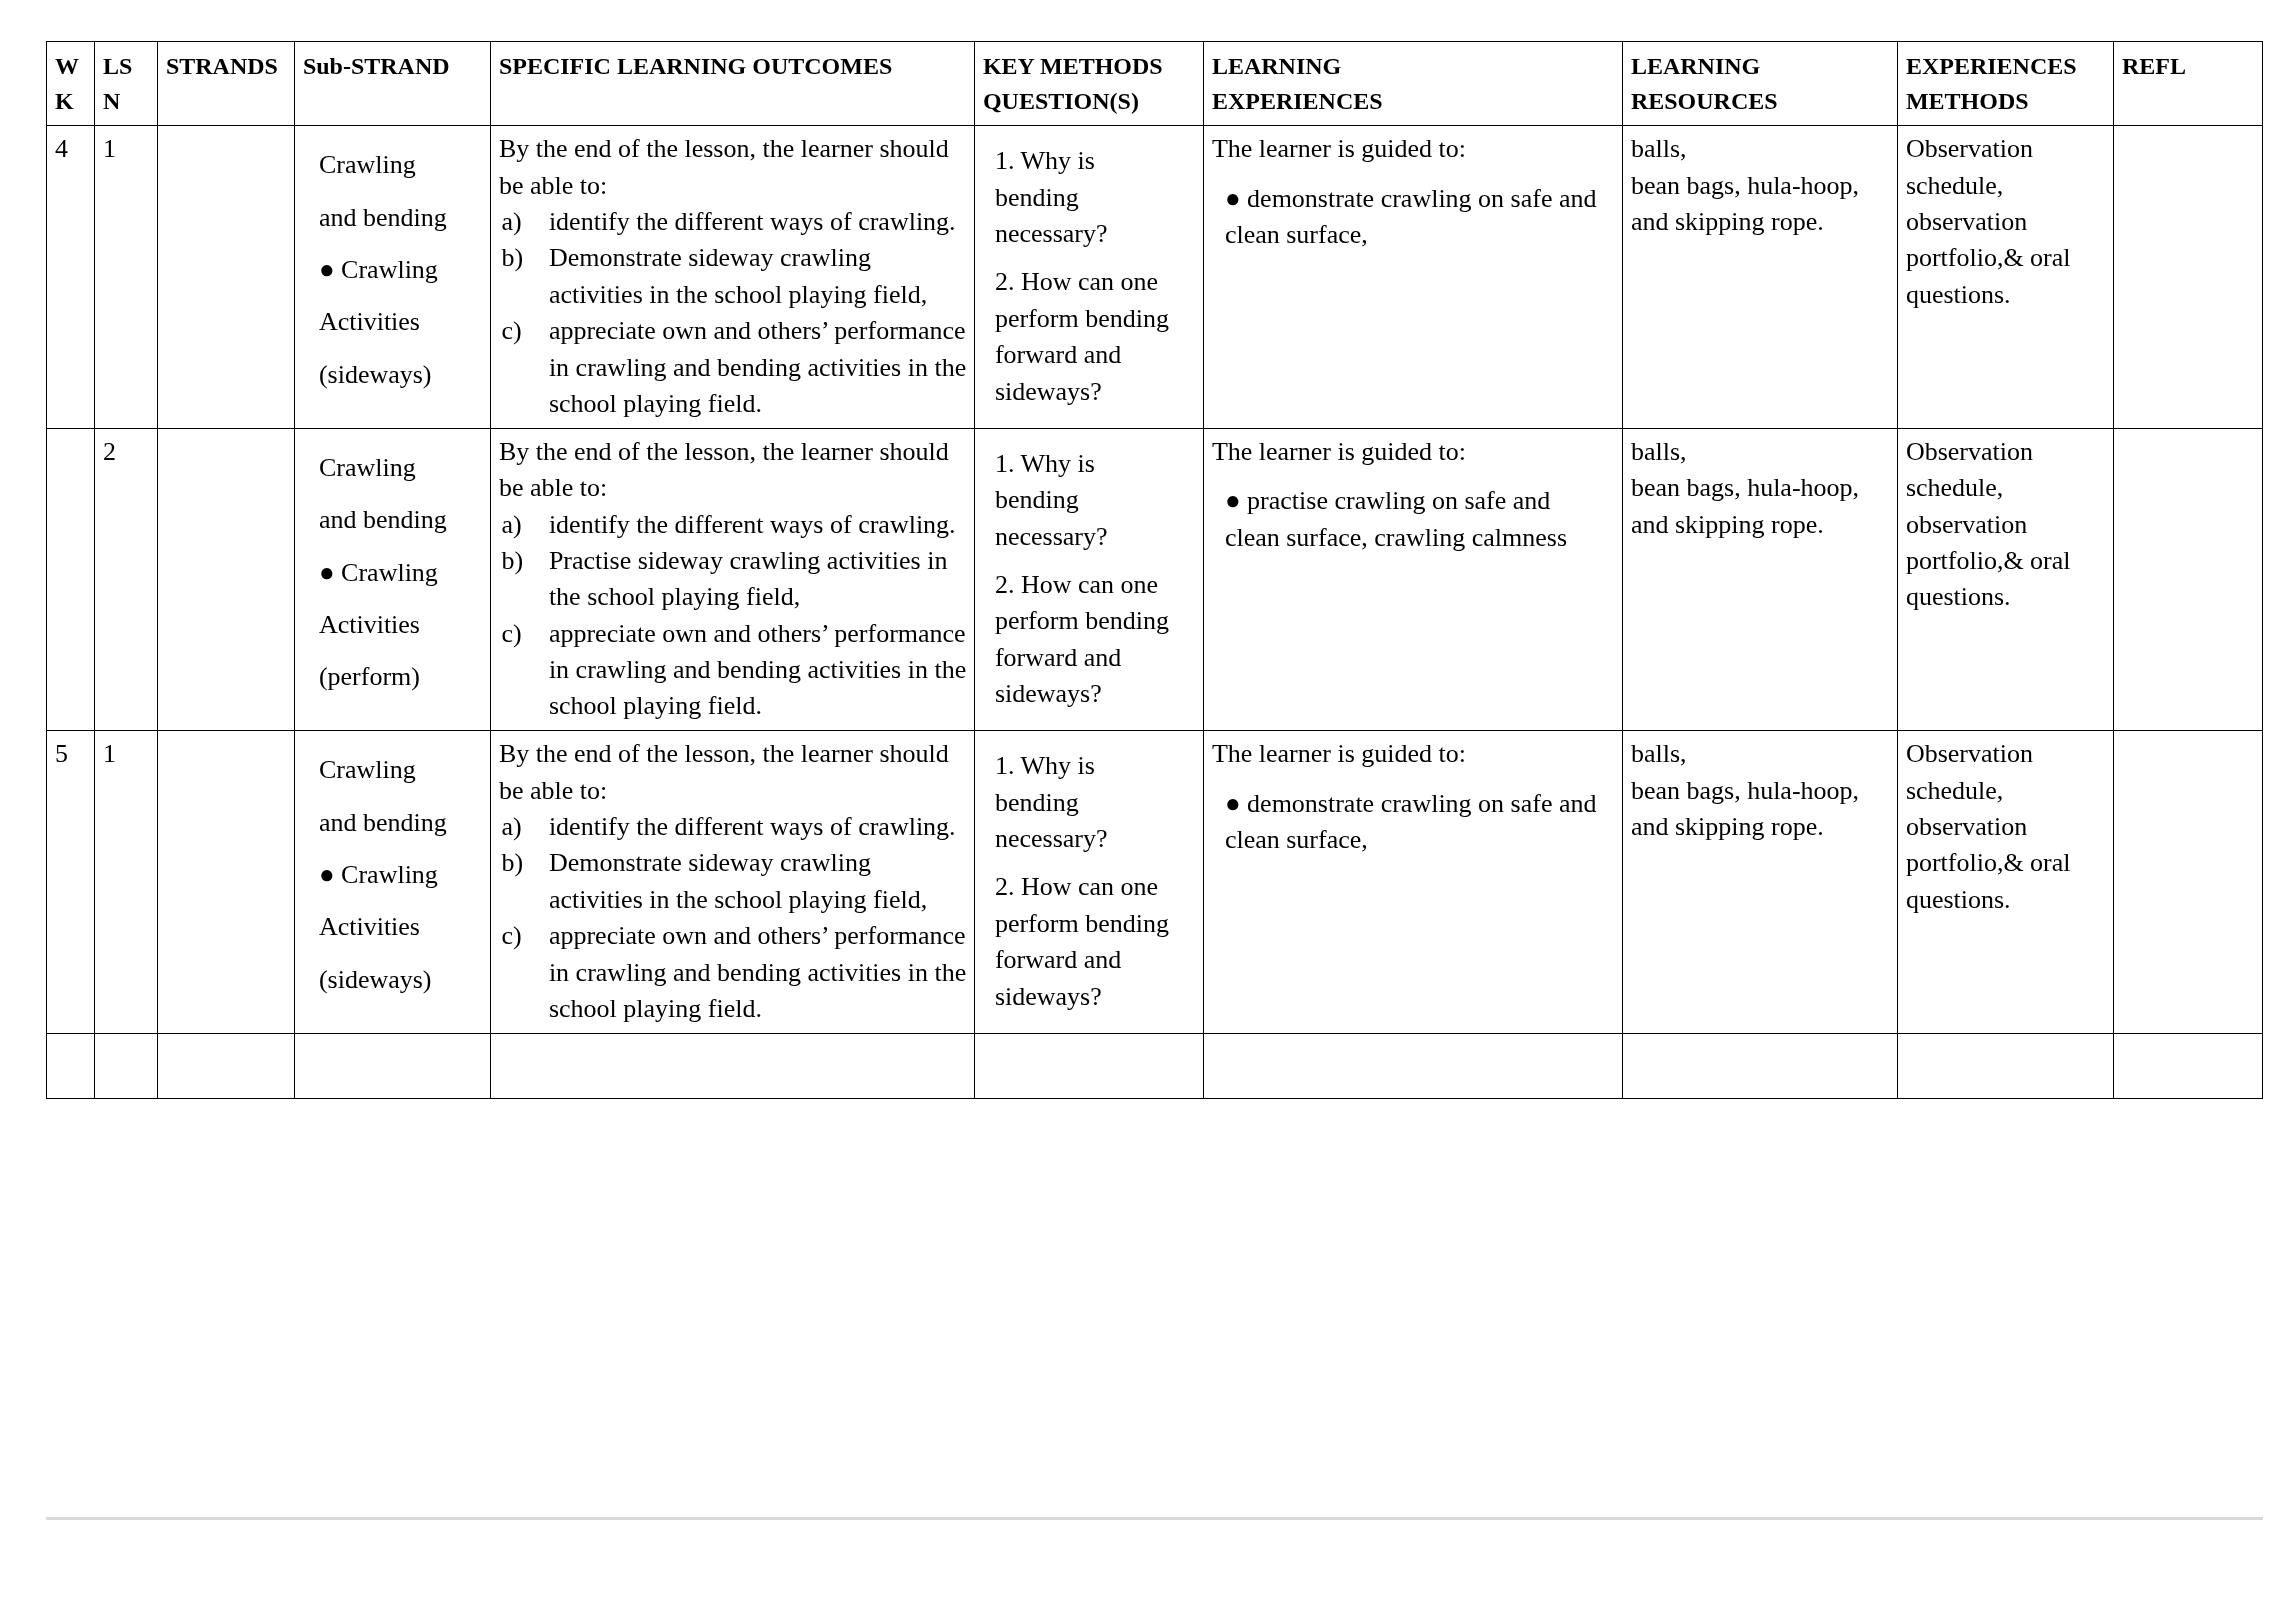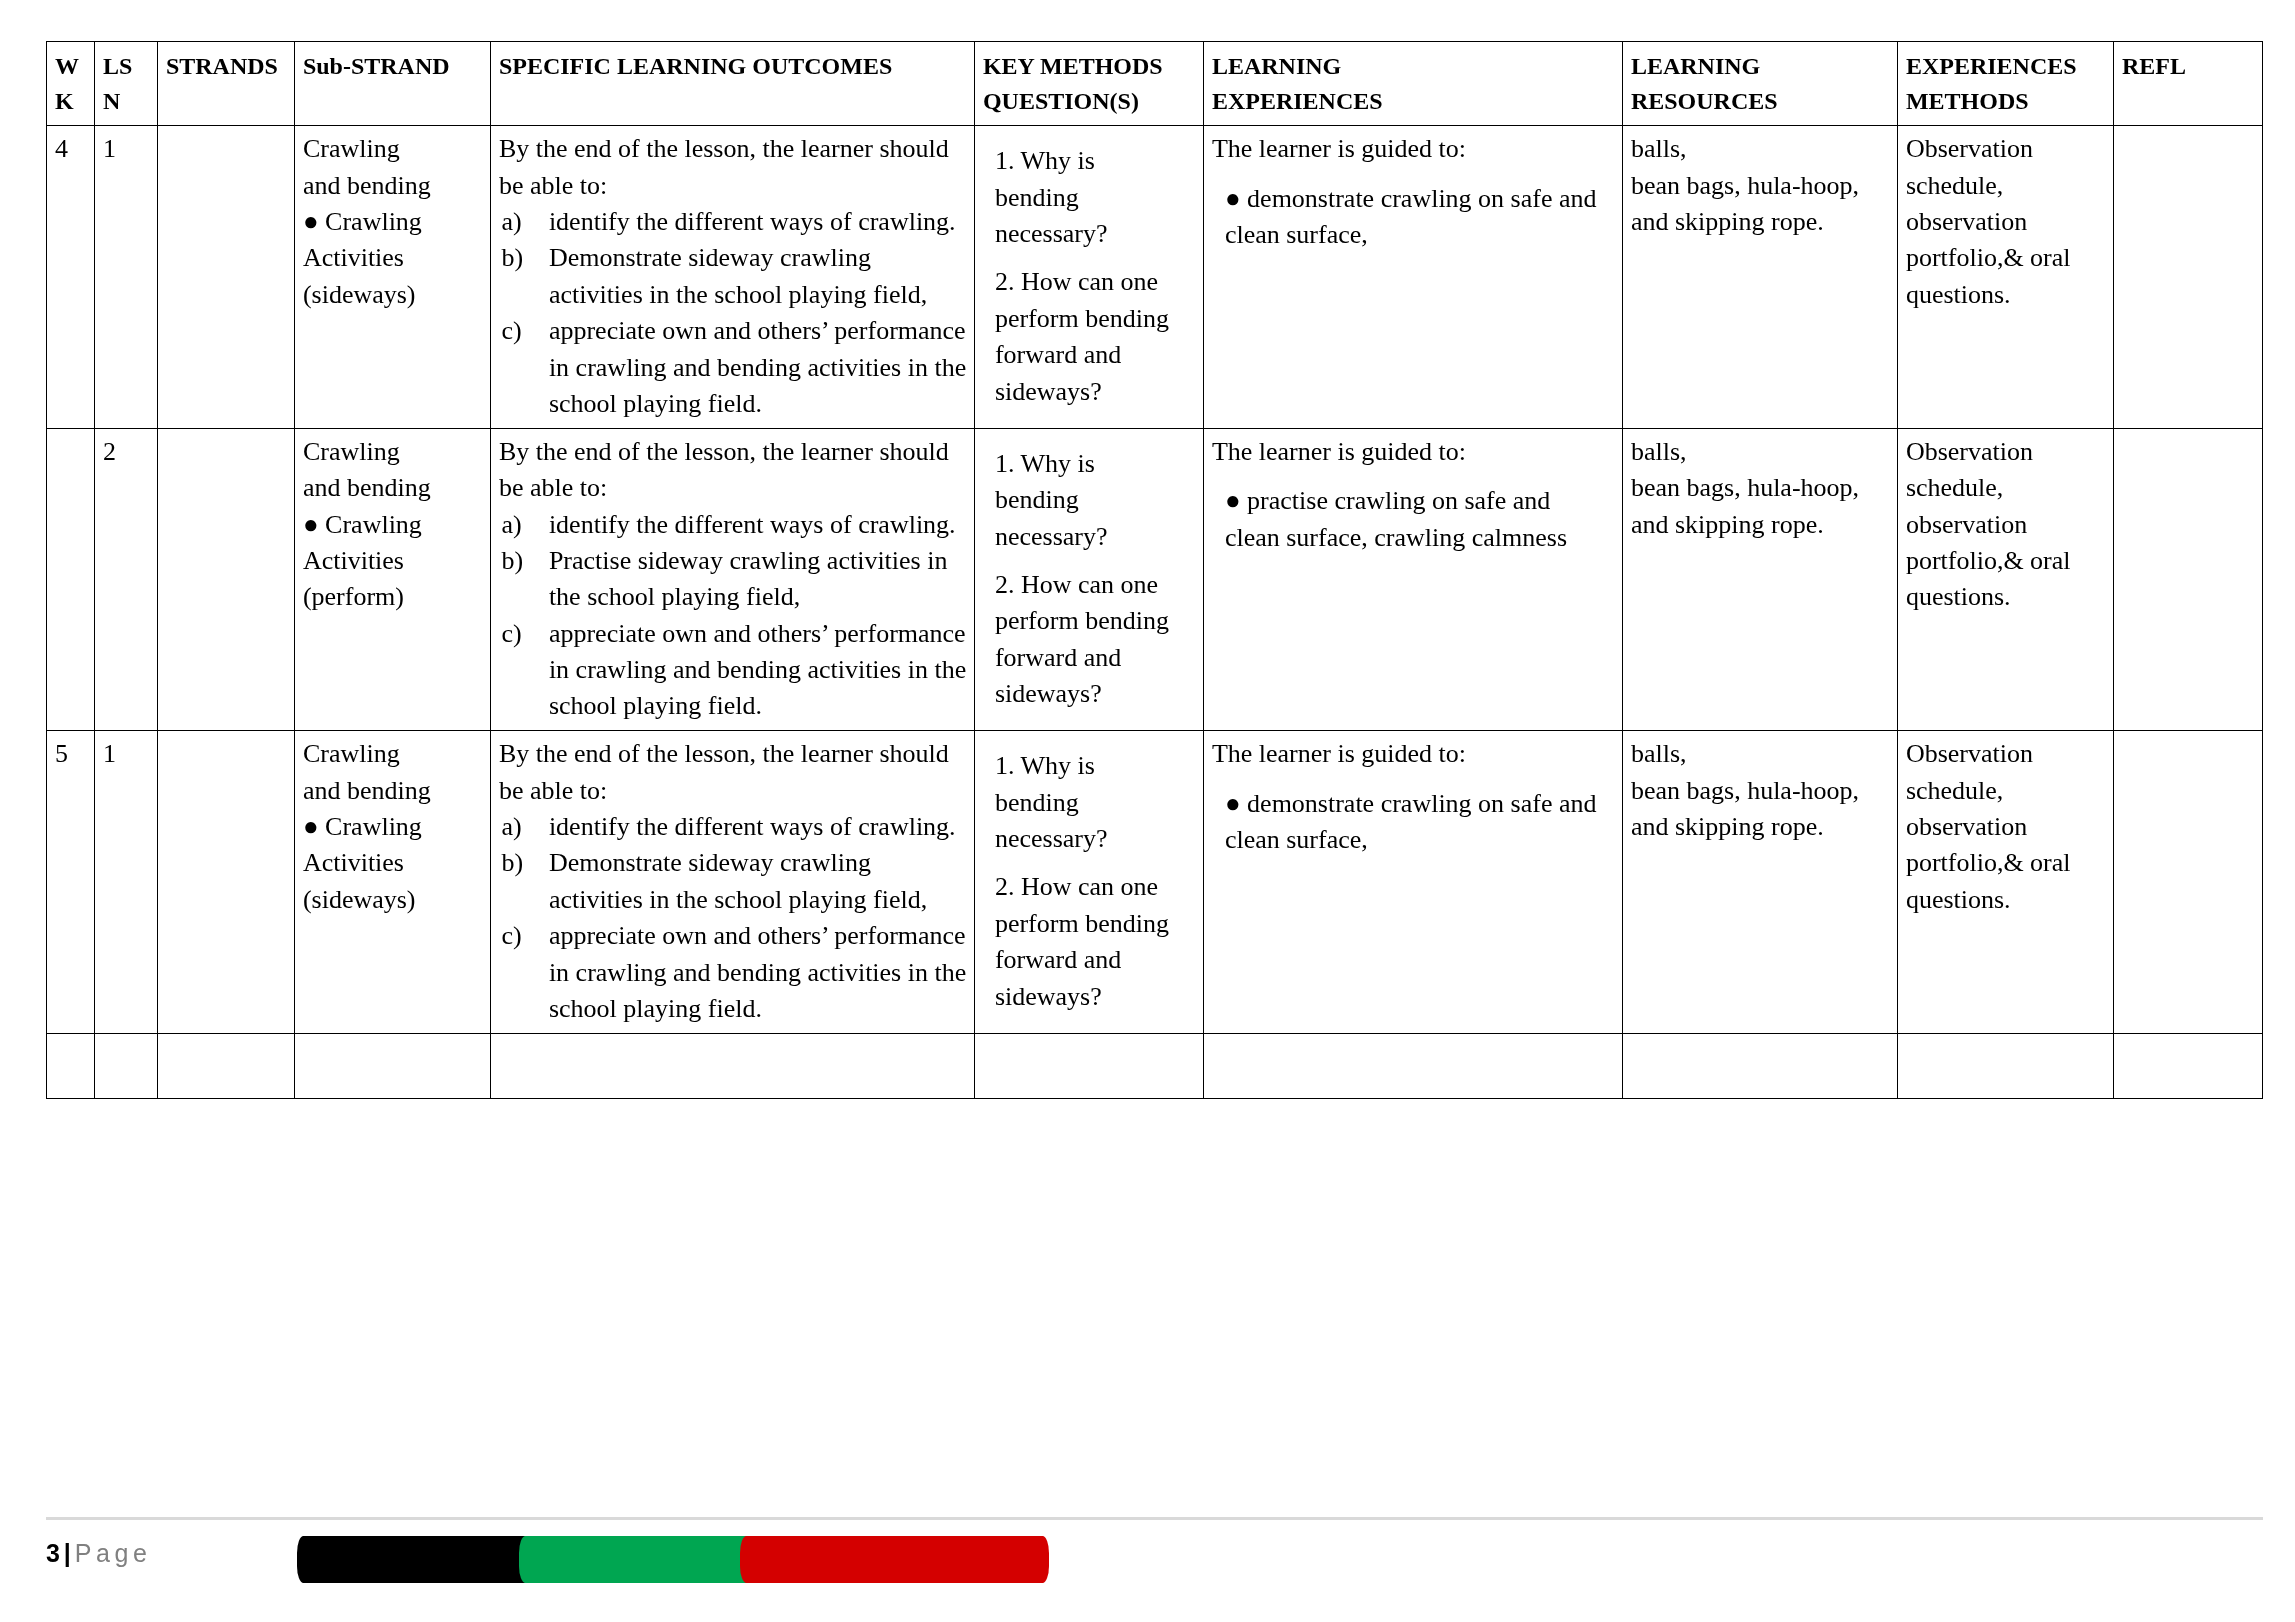--- a/index.html
+++ b/index.html
@@ -64,21 +64,21 @@
   col.c-sub     { width: 196px; }
   col.c-slo     { width: 484px; }
   col.c-kiq     { width: 229px; }
   col.c-lexp    { width: 419px; }
   col.c-lres    { width: 275px; }
   col.c-asm     { width: 216px; }
   col.c-refl    { width: 149px; }
 
   .hdr-two-line { white-space: pre-line; }
 
-  .cellwrap { margin: 0; }
+  .cellwrap { margin: 16px; }
 
   .lead { margin: 0 0 0 0; font-family: Liberation Serif, serif; }
 
   ol.abc {
     list-style: none;
     margin: 0;
     padding: 0;
   }
   ol.abc > li {
     position: relative;
@@ -303,23 +303,15 @@
             <td>
               <div></div>
             </td>
           </tr>
         </tbody>
     </table>
   </div>
 
   <div class="footer-rule"></div>
 
-  <div class="footer">
-    <div class="pagenum">
-      <span class="n">3</span><span class="bar">|</span><span class="w">Page</span>
-    </div>
-    <div class="flagbar flag-black" style="background: rgb(0, 0, 0);"></div>
-    <div class="flagbar flag-green" style="background: rgb(0, 166, 81);"></div>
-    <div class="flagbar flag-red" style="background: rgb(212, 0, 0);"></div>
-  </div>
 
 </div>
 
 
 </body></html>

